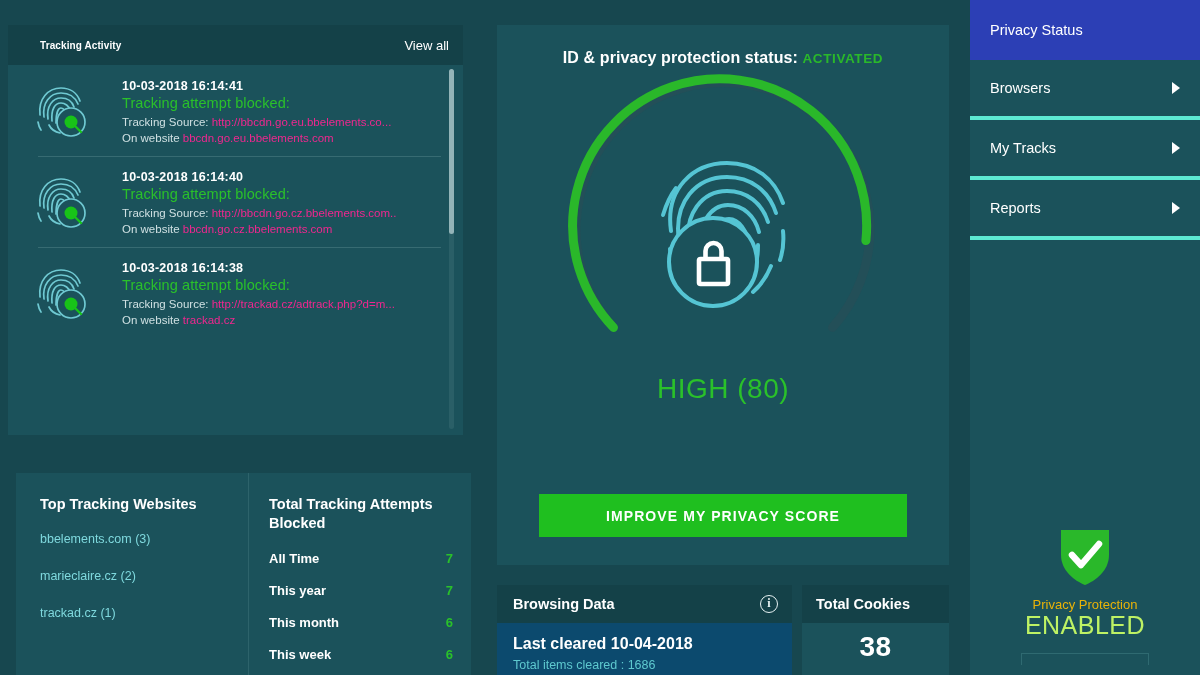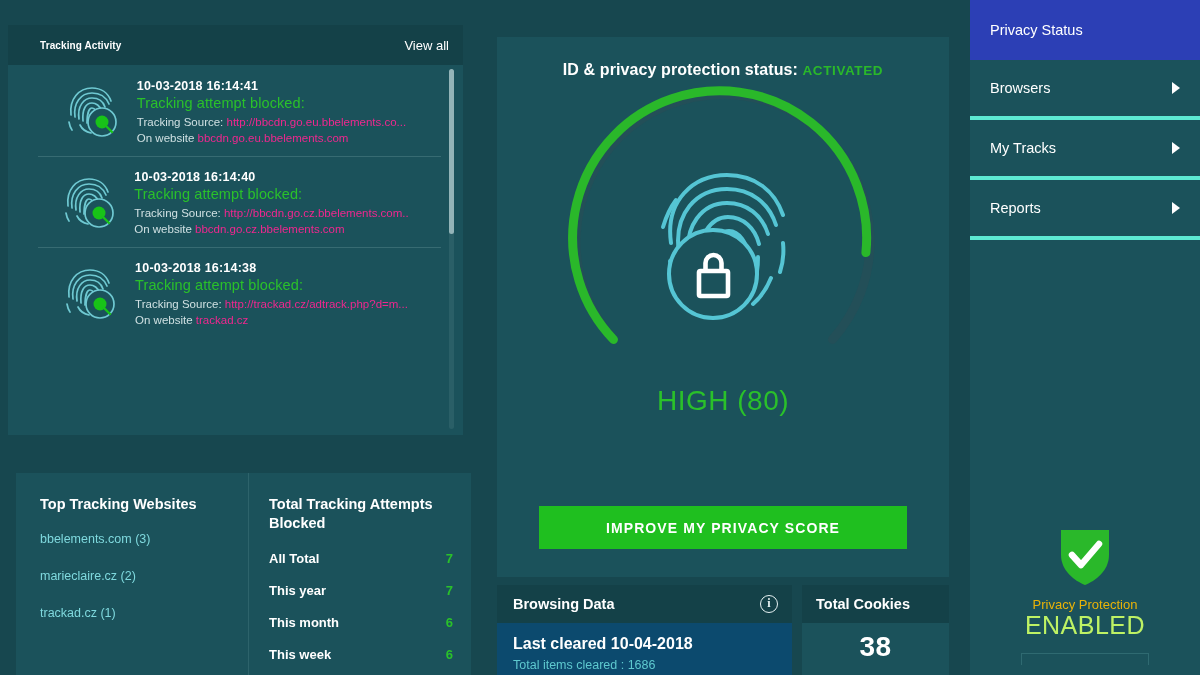--- a/index.html
+++ b/index.html
@@ -48,24 +48,23 @@
 
   
   .track-card { height: 410px; position: relative; overflow: hidden; }
   .track-list {
     position: relative;
     height: 370px;
     padding: 0 0 0 0;
   }
   .track-item {
     display: flex;
-    gap: 14px;
+    gap: 30px;
     padding: 12px 26px 10px 22px;
     position: relative;
-    justify-content: center;
   }
   .track-item + .track-item::before {
     content: "";
     position: absolute;
     left: 30px; right: 22px; top: 0;
     height: 1px;
     background: #376b72;
   }
   .fp-wrap {
     width: 62px; height: 62px;
@@ -139,21 +138,21 @@
     justify-content: space-between;
     align-items: baseline;
     margin-bottom: 17px;
   }
   .stat-label { font-size: 13px; font-weight: bold; color: #ffffff; }
   .stat-val { font-size: 13px; color: #2ac12a; font-weight: bold; }
 
   
   .center-col {
     position: absolute;
-    left: 497px; top: 37px;
+    left: 497px; top: 25px;
     width: 452px;
   }
   .hero {
     height: 540px;
     background: #1b525b;
     position: relative;
   }
   .hero-title {
     text-align: center;
     padding-top: 24px;
@@ -445,21 +444,21 @@
     <div class="bottom-left">
       <div class="bl-panel bl-left">
         <div class="bl-title">Top Tracking Websites</div>
         <div class="site-row">bbelements.com (3)</div>
         <div class="site-row">marieclaire.cz (2)</div>
         <div class="site-row">trackad.cz (1)</div>
       </div>
       <div class="bl-panel bl-right">
         <div class="bl-title">Total Tracking Attempts Blocked</div>
         <div class="stat-row">
-          <span class="stat-label">All Total</span>
+          <span class="stat-label">All Time</span>
           <span class="stat-val">7</span>
         </div>
         <div class="stat-row">
           <span class="stat-label">This year</span>
           <span class="stat-val">7</span>
         </div>
         <div class="stat-row">
           <span class="stat-label">This month</span>
           <span class="stat-val">6</span>
         </div>

